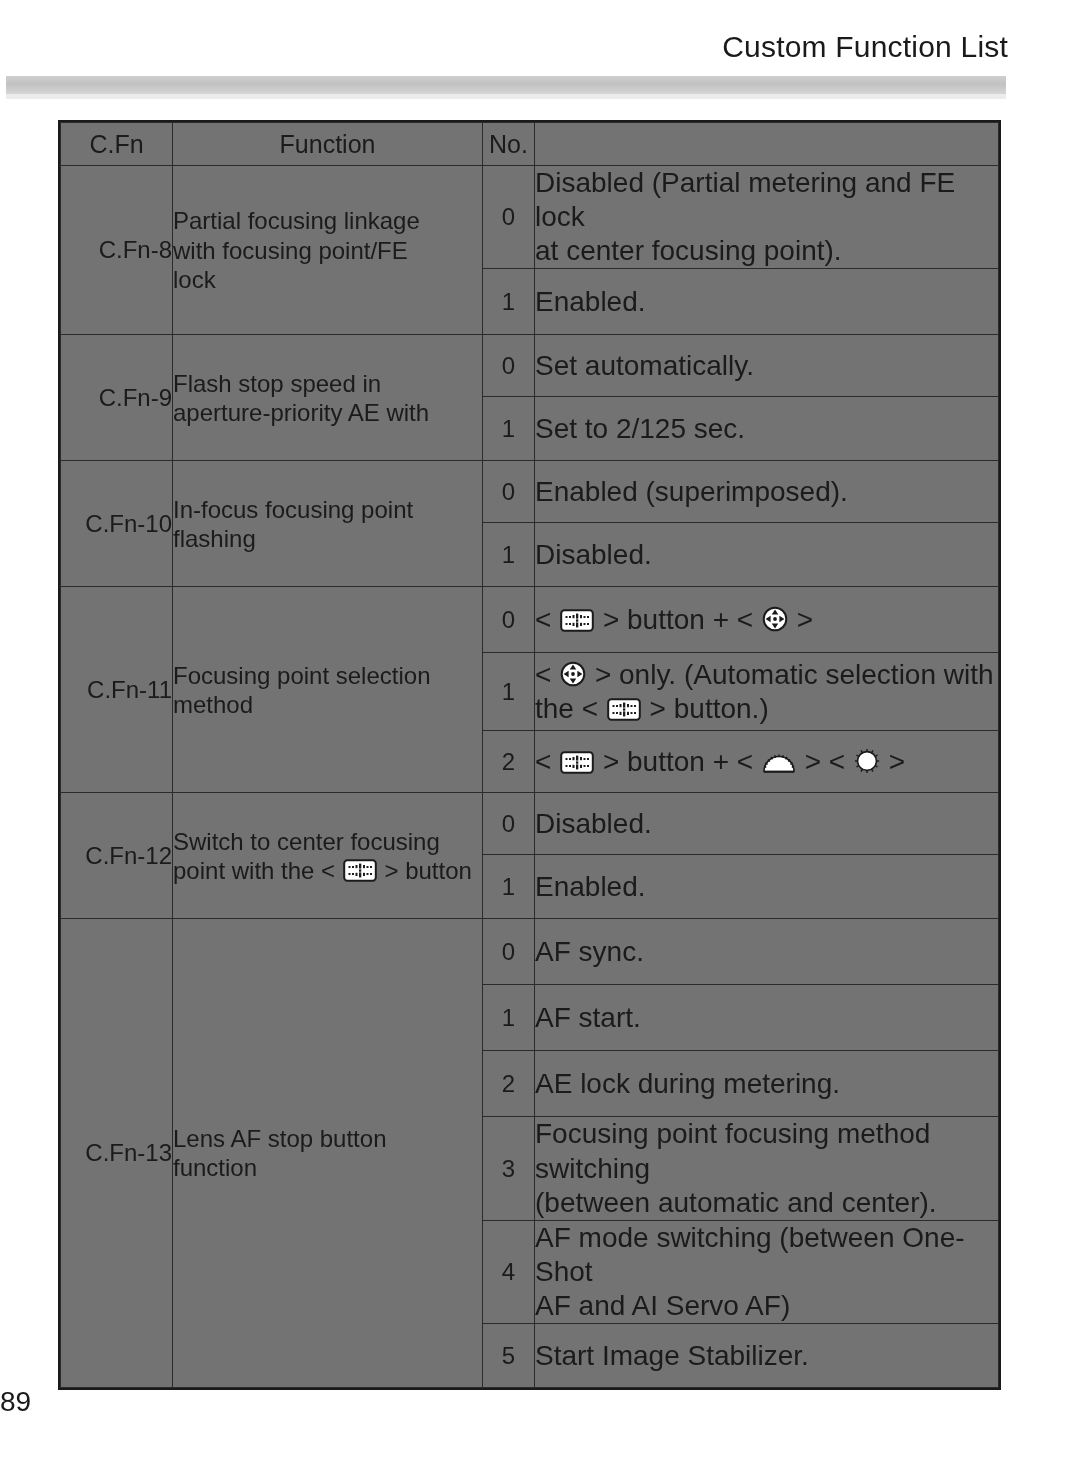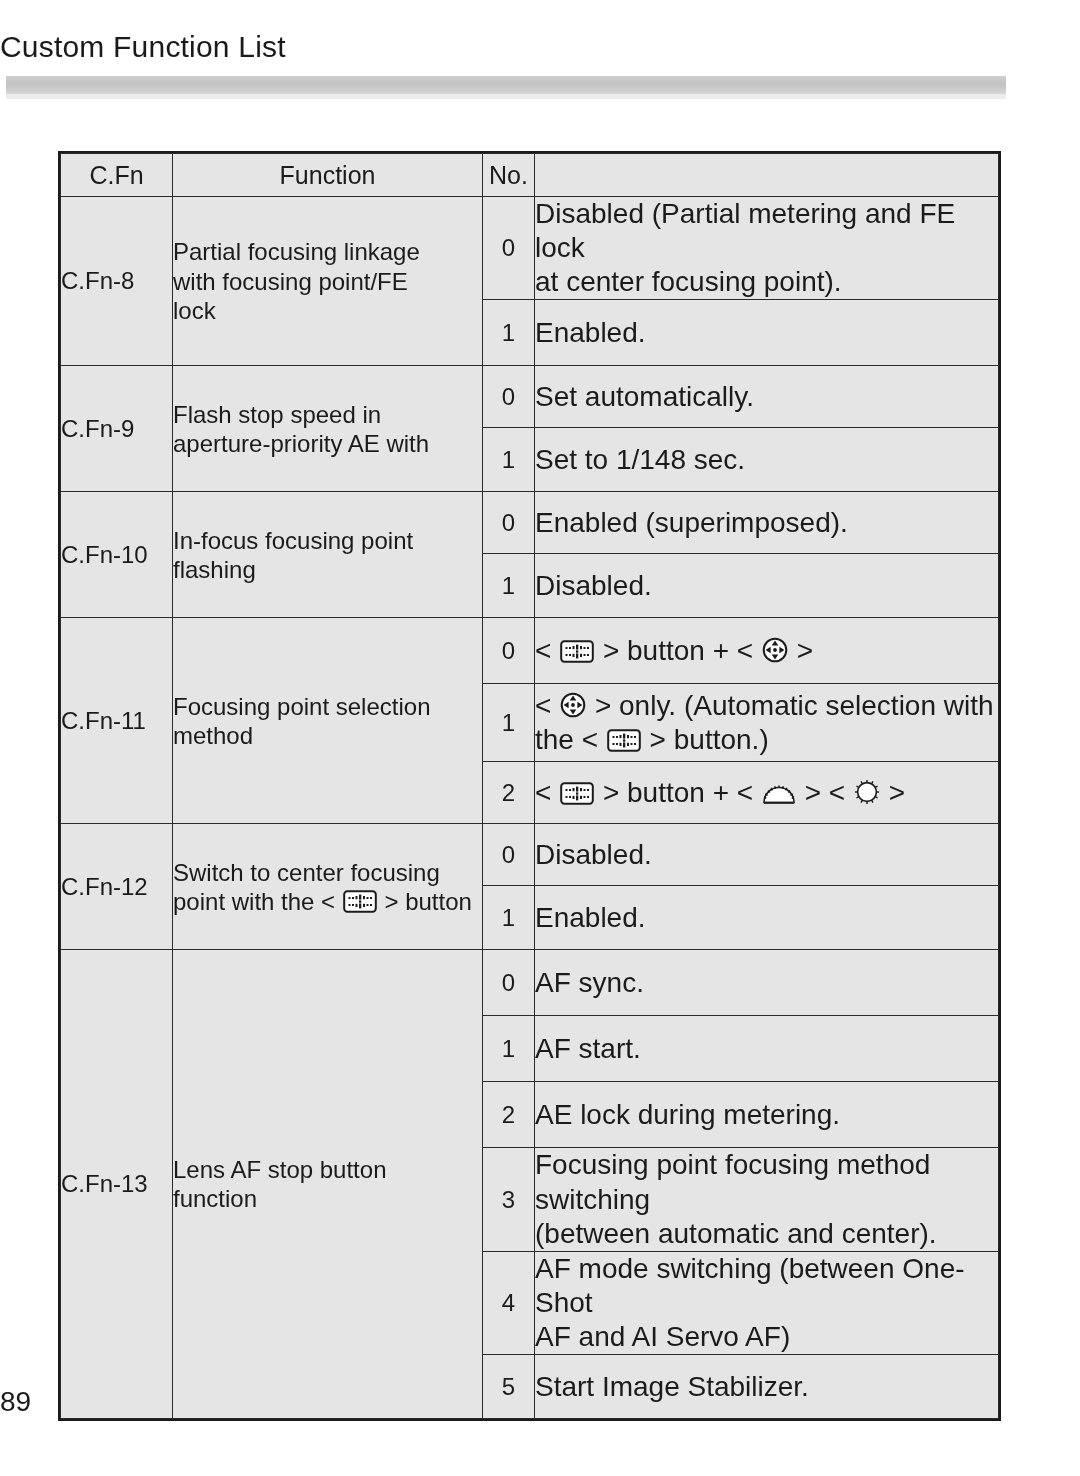--- a/index.html
+++ b/index.html
@@ -15,20 +15,21 @@
     color: #1b1b1b;
     overflow: hidden;
   }
 
   
   #page-header {
     position: absolute;
     top: 30px;
     left: 0;
     width: 1008px;
+    text-align: right;
     font-size: 30px;
     letter-spacing: 0.2px;
     color: #1a1a1a;
   }
   #header-rule {
     position: absolute;
     top: 76px;
     left: 6px;
     width: 1000px;
     height: 18px;
@@ -39,25 +40,25 @@
     position: absolute;
     left: 0; right: 0; bottom: -5px;
     height: 5px;
     background: rgba(200,200,200,.35);
   }
 
   
   #cfn-table {
     position: absolute;
     left: 60px;
-    top: 153px;
+    top: 122px;
     width: 938px;
     border-collapse: collapse;
     table-layout: fixed;
-    background: #e5e5e5;
+    background: #737373;
   }
   #cfn-table td, #cfn-table th {
     border: 1px solid #2b2b2b;
     padding: 0;
     vertical-align: middle;
     font-weight: normal;
     color: #1b1b1b;
   }
   
   #cfn-table {
@@ -74,21 +75,21 @@
   .hdr td {
     height: 42px;
     text-align: center;
     font-size: 25px;
     border-bottom: 2px solid #1a1a1a;
   }
   .hdr .desc-blank { border-left: 1px solid #2b2b2b; }
 
   
   .cfn-cell {
-    text-align: left;
+    text-align: right;
     font-size: 24px;
     white-space: nowrap;
   }
   .fn-cell {
     font-size: 24px;
     line-height: 1.22;
     padding: 0 8px 0 14px;
   }
   .no-cell {
     text-align: center;
@@ -169,21 +170,21 @@
           <div>aperture-priority AE with</div>
         </td>
         <td class="no-cell">0</td>
         <td class="desc-cell">
           <div>Set automatically.</div>
         </td>
       </tr>
       <tr style="height: 64px;">
         <td class="no-cell">1</td>
         <td class="desc-cell">
-          <div>Set to 1/148 sec.</div>
+          <div>Set to 2/125 sec.</div>
         </td>
       </tr>
       <tr class="group-start" style="height: 62px;">
         <td class="cfn-cell" rowspan="2"><span>C.Fn-10</span></td>
         <td class="fn-cell" rowspan="2">
           <div>In-focus focusing point</div>
           <div>flashing</div>
         </td>
         <td class="no-cell">0</td>
         <td class="desc-cell">

